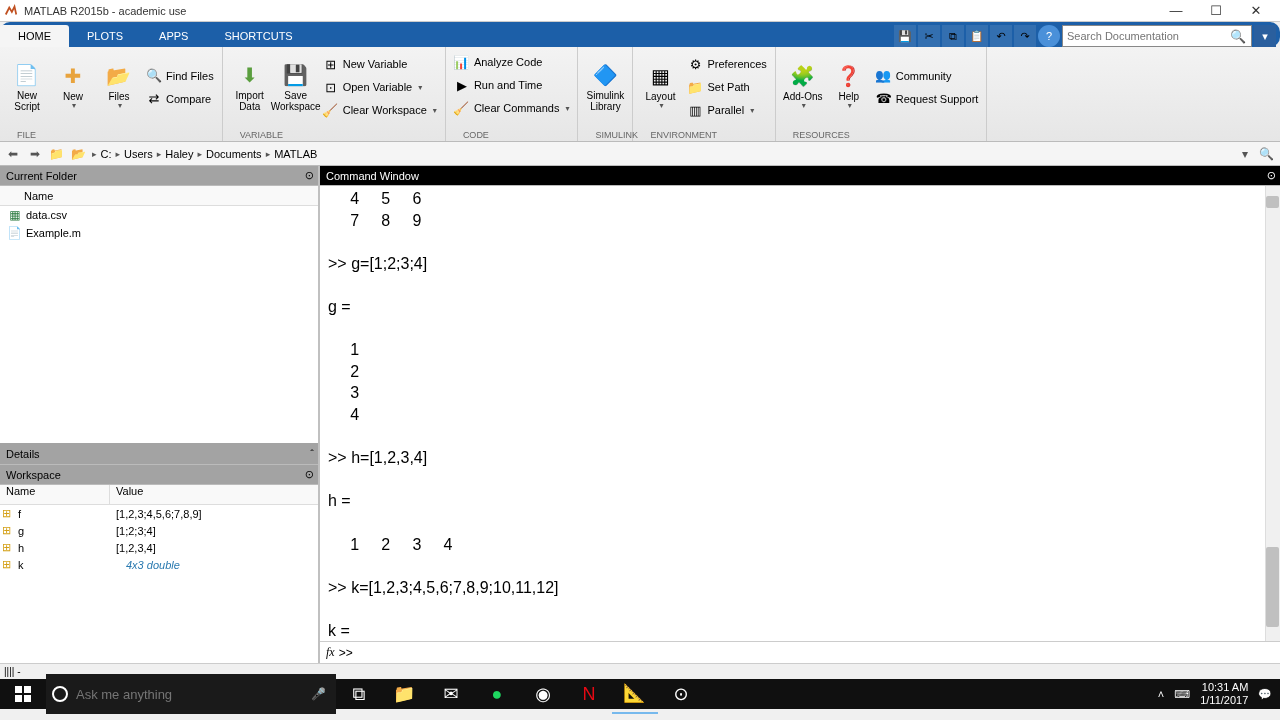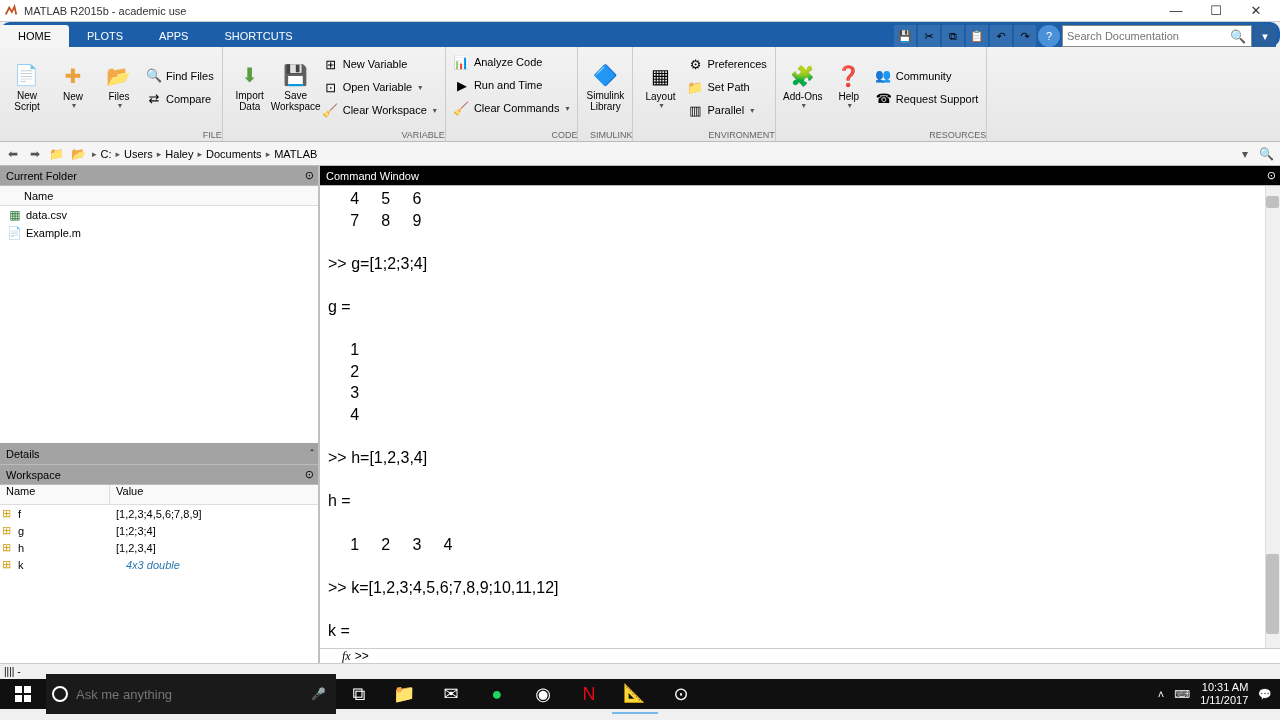--- a/index.html
+++ b/index.html
@@ -17,21 +17,21 @@
 .tab.active { background: #f5f5f5; color: #000; border-radius: 3px 3px 0 0; }
 .tabstrip-right { margin-left: auto; display: flex; align-items: center; padding-right: 4px; gap: 2px; }
 .tabstrip-right .btn { width: 22px; height: 22px; background: rgba(255,255,255,0.1); display:flex; align-items:center; justify-content:center; font-size:11px; }
 .search { width: 190px; height: 22px; background: #fff; border: 1px solid #888; padding: 0 4px; display: flex; align-items: center; }
 .search input { border: none; flex: 1; font-size: 11px; outline: none; }
 .search .sico { color: #1c5fa8; font-size: 13px; }
 
 
 .ribbon { height: 95px; background: linear-gradient(#f3f3f3,#e6e6e6); border-bottom: 1px solid #bbb; display: flex; }
 .rgroup { border-right: 1px solid #ccc; padding: 4px 6px 0 6px; display: flex; flex-direction: column; position: relative; }
-.rgroup .grlabel { position: absolute; bottom: 1px; left: 0; right: 0; text-align: right; font-size: 9px; color: #666; }
+.rgroup .grlabel { position: absolute; bottom: 1px; left: 0; right: 0; text-align: left; font-size: 9px; color: #666; padding-left: 17px; }
 .rrow { display: flex; gap: 4px; }
 .bigbtn { width: 42px; height: 72px; display: flex; flex-direction: column; align-items: center; justify-content: center; cursor: pointer; font-size: 10px; text-align: center; line-height: 1.1; }
 .bigbtn .bicon { width: 24px; height: 24px; margin-bottom: 3px; display:flex; align-items:center; justify-content:center; font-size: 20px; }
 .smallbtn { height: 22px; display: flex; align-items: center; cursor: pointer; font-size: 11px; gap: 4px; padding: 0 2px; white-space: nowrap; }
 .smallbtn .sico2 { width: 16px; height: 16px; display:flex; align-items:center; justify-content:center; font-size:13px; }
 .smallcol { display: flex; flex-direction: column; justify-content: center; gap: 1px; }
 .drop::after { content: "▾"; font-size: 8px; margin-left: 2px; color: #555; }
 
 
 .addrbar { height: 24px; background: #f5f5f5; border-bottom: 1px solid #bbb; display: flex; align-items: center; padding: 0 4px; gap: 4px; }
@@ -60,21 +60,21 @@
 .ws-header .col1 { width: 110px; padding-left: 6px; border-right: 1px solid #ddd; }
 .ws-header .col2 { flex: 1; padding-left: 6px; }
 .ws-row { height: 17px; display: flex; font-size: 11px; align-items: center; cursor:pointer; }
 .ws-row .col1 { width: 110px; padding-left: 2px; display:flex; align-items:center; gap:2px; }
 .ws-row .col2 { flex: 1; padding-left: 6px; }
 .ws-row .vicon { width:14px; height:14px; font-size:11px; color:#d4a017; }
 
 .cmdwin { flex: 1; background: #fff; overflow: auto; font-family: 'Consolas', monospace; font-size: 16px; padding: 2px 8px; white-space: pre; line-height: 1.35; position:relative; }
 .cmdwin .scrollbar { position:absolute; right:0; top:0; width:15px; height:100%; background:#f0f0f0; border-left:1px solid #ddd;}
 .cmdwin .thumb { position:absolute; right:1px; width:13px; background:#c0c0c0; border-radius:2px; }
-.fx-bar { height: 15px; background: #fff; border-top: 1px solid #ccc; display: flex; align-items: center; padding: 0 22px; font-family: 'Consolas', monospace; font-size: 12px; gap: 4px; }
+.fx-bar { height: 22px; background: #fff; border-top: 1px solid #ccc; display: flex; align-items: center; padding: 0 6px; font-family: 'Consolas', monospace; font-size: 12px; gap: 4px; }
 .fx-bar .fx { font-style: italic; font-family: 'Times New Roman', serif; }
 
 .statusbar { height: 16px; background: #f0f0f0; border-top: 1px solid #ccc; font-size: 10px; padding-left:4px; display:flex; align-items:center;}
 
 
 .taskbar { height: 30px; background: #101010; display: flex; align-items: center; color: #fff; }
 .taskbar .start { width: 46px; height: 40px; display:flex; align-items:center; justify-content:center; cursor:pointer; }
 .taskbar .cortana { width: 290px; height: 40px; display: flex; align-items: center; padding-left: 6px; gap: 8px; background: #1a1a1a; cursor:text; }
 .taskbar .cortana input { background: transparent; border: none; color: #999; font-size: 13px; flex:1; outline:none; }
 .taskbar .tico { width: 46px; height: 40px; display:flex; align-items:center; justify-content:center; cursor:pointer; font-size:18px; }

